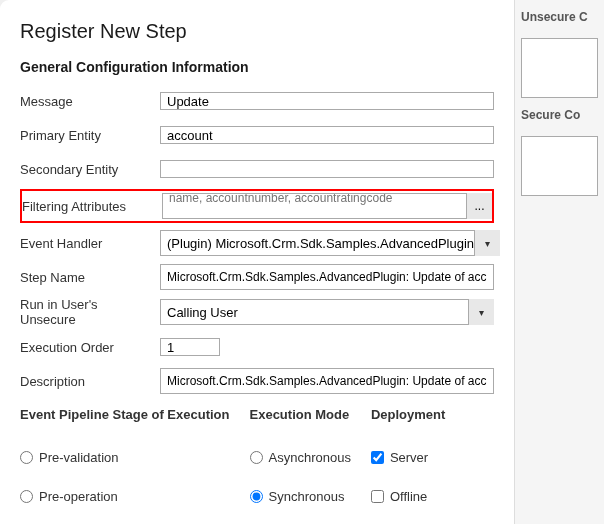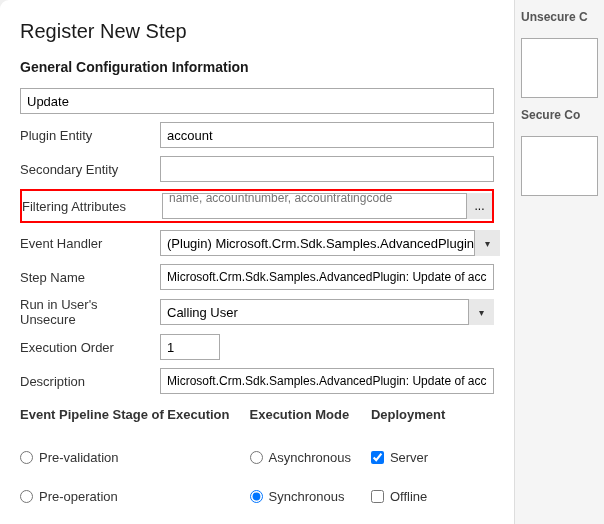--- a/index.html
+++ b/index.html
@@ -63,21 +63,21 @@
     }
     .form-label {
       width: 140px;
       min-width: 140px;
       font-size: 13px;
       color: #333;
       padding-right: 10px;
     }
     .form-control {
       flex: 1;
-      height: 26px;
+      height: 18px;
       border: 1px solid #aaa;
       padding: 0 6px;
       font-size: 13px;
       font-family: inherit;
       background: #fff;
       outline: none;
     }
     .filtering-row {
       display: flex;
       align-items: center;
@@ -190,25 +190,26 @@
   </style>
 </head>
 <body>
 
 <div class="window">
   <div class="main-panel">
     <h1>Register New Step</h1>
     <h2>General Configuration Information</h2>
 
     <div class="form-row">
+      <div class="form-label">Message</div>
       <input class="form-control" type="text" value="Update" style="">
     </div>
 
     <div class="form-row">
-      <div class="form-label">Plugin Entity</div>
+      <div class="form-label">Primary Entity</div>
       <input class="form-control" type="text" value="account" style="">
     </div>
 
     <div class="form-row">
       <div class="form-label">Secondary Entity</div>
       <input class="form-control" type="text" style="">
     </div>
 
     <div class="filtering-row">
       <div class="form-label">Filtering Attributes</div>

